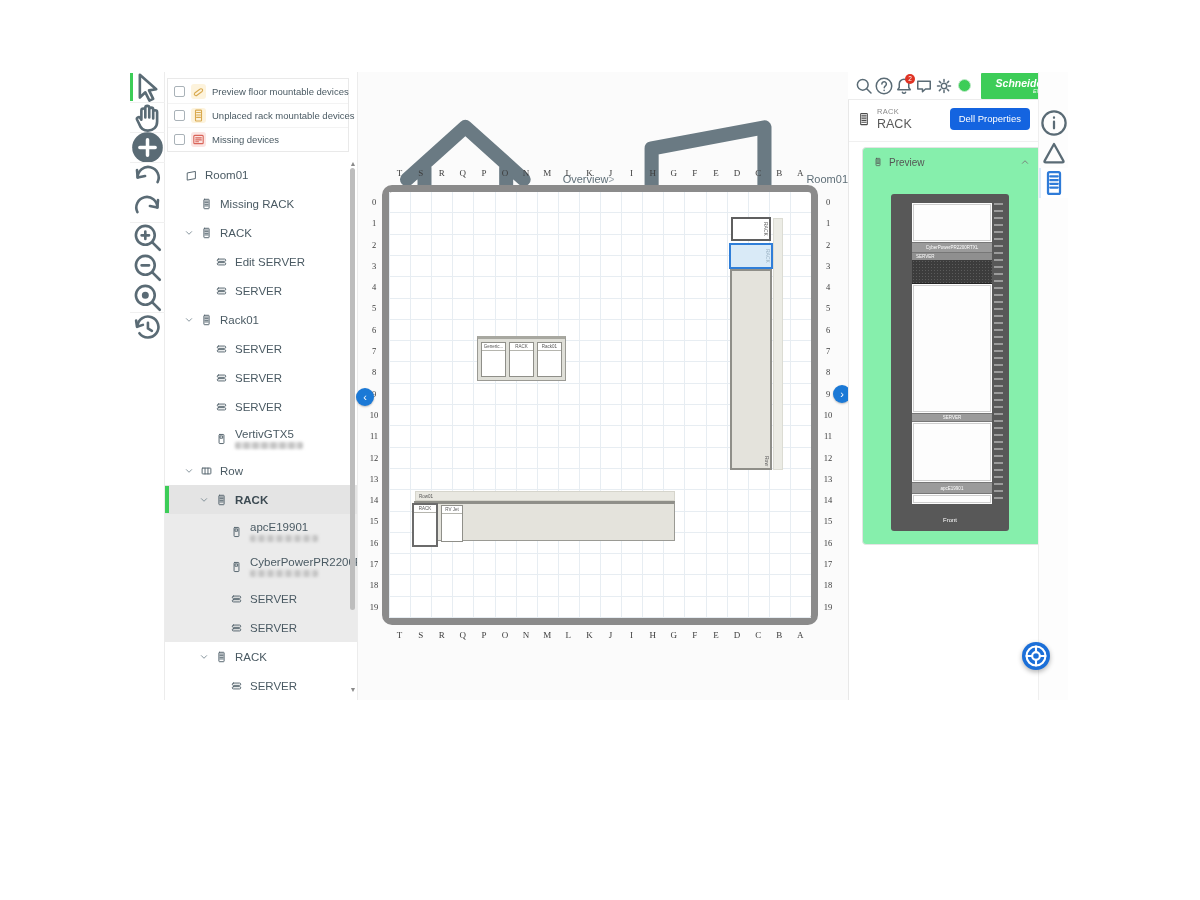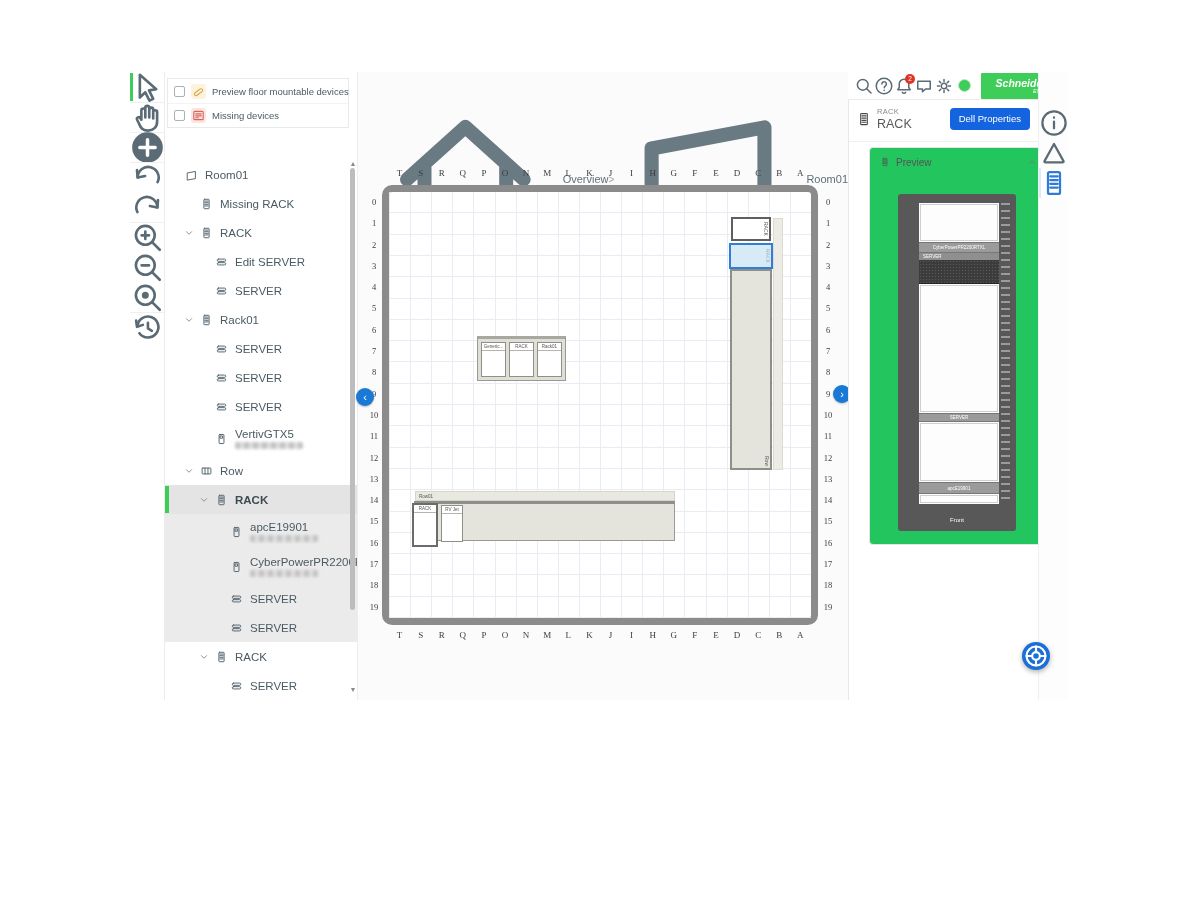--- a/index.html
+++ b/index.html
@@ -88,21 +88,21 @@
 
   
   .inspector { position:absolute; left:718px; top:28px; width:190px; height:600px; background:#fff; border-left:1px solid #e8e8e8; }
   .insp-head { position:relative; height:42px; border-bottom:1px solid #f0f0f0; }
   .insp-head .head-ico { position:absolute; left:8px; top:8px; width:14px; height:22px; color:#4a4a4a; }
   .insp-head .head-ico svg { width:14px; height:22px; }
   .insp-type { position:absolute; left:28px; top:7px; font-size:7.5px; letter-spacing:.3px; color:#8a8a8a; }
   .insp-name { position:absolute; left:28px; top:17px; font-size:12.5px; color:#5a5a5a; }
   .edit-btn { position:absolute; right:8px; top:8px; height:22px; padding:0 9px; background:#1464e0; color:#fff; font-size:9.5px; border:none; border-radius:4px; line-height:22px; cursor:pointer; font-family:"Liberation Sans", sans-serif; }
 
-  .preview-card { position:absolute; left:20px; top:47px; width:180px; height:398px; border:1px solid #e4e4e4; border-radius:4px; background:#22c55e; }
+  .preview-card { position:absolute; left:13px; top:47px; width:180px; height:398px; border:1px solid #e4e4e4; border-radius:4px; background:#86efac; }
   .preview-head { display:flex; align-items:center; gap:6px; padding:8px 10px; color:#555; font-size:10px; }
   .preview-head .p-ico { width:10px; height:12px; color:#555; }
   .preview-head .p-ico svg { width:10px; height:12px; }
   .preview-head .chev { margin-left:auto; width:12px; height:12px; color:#777; cursor:pointer; }
   .preview-head .chev svg { width:12px; height:12px; }
 
   .rackimg { position:absolute; left:28px; top:46px; width:118px; height:337px; background:#585858; border-radius:3px; }
   .rack-inner { position:absolute; left:21px; top:9px; width:80px; height:301px; background:#fdfdfd; display:flex; flex-direction:column; }
   .rail { position:absolute; left:103px; top:9px; width:9px; height:301px;
           background:repeating-linear-gradient(0deg,transparent 0 5px,#9b9b9b 5px 7px); }
@@ -203,20 +203,30 @@
   <div class="treepanel">
     <div class="filters">
       <div class="filter-row">
         <span class="checkbox"></span>
         <span class="badge-ico badge-yellow">
             <svg viewBox="0 0 16 16" fill="none" stroke="currentColor" stroke-width="1.2" stroke-linecap="round" stroke-linejoin="round" style="width:100%;height:100%;display:block">
               <path d="M4 9.6l5.4-4a1.7 1.7 0 112.4 2.4l-5.4 4A1.7 1.7 0 014 9.6z"></path>
             </svg>
           </span>
         <span class="filter-label">Preview floor mountable devices</span>
+      </div>
+      <div class="filter-row">
+        <span class="checkbox"></span>
+        <span class="badge-ico badge-yellow">
+            <svg viewBox="0 0 16 16" fill="none" stroke="currentColor" stroke-width="1.2" stroke-linecap="round" stroke-linejoin="round" style="width:100%;height:100%;display:block">
+              <rect x="4.8" y="2.2" width="6.4" height="11.6" rx=".8"></rect>
+              <path d="M6 4.8h4M6 7.4h4M6 10h4"></path>
+            </svg>
+          </span>
+        <span class="filter-label">Unplaced rack mountable devices</span>
       </div>
       <div class="filter-row">
         <span class="checkbox"></span>
         <span class="badge-ico badge-red">
             <svg viewBox="0 0 16 16" fill="none" stroke="currentColor" stroke-width="1.2" stroke-linecap="round" stroke-linejoin="round" style="width:100%;height:100%;display:block">
               <rect x="3" y="3.6" width="10" height="8.8" rx="1"></rect>
               <path d="M5 6.2h6M5 8.4h6M5 10.4h3"></path>
             </svg>
           </span>
         <span class="filter-label">Missing devices</span>

